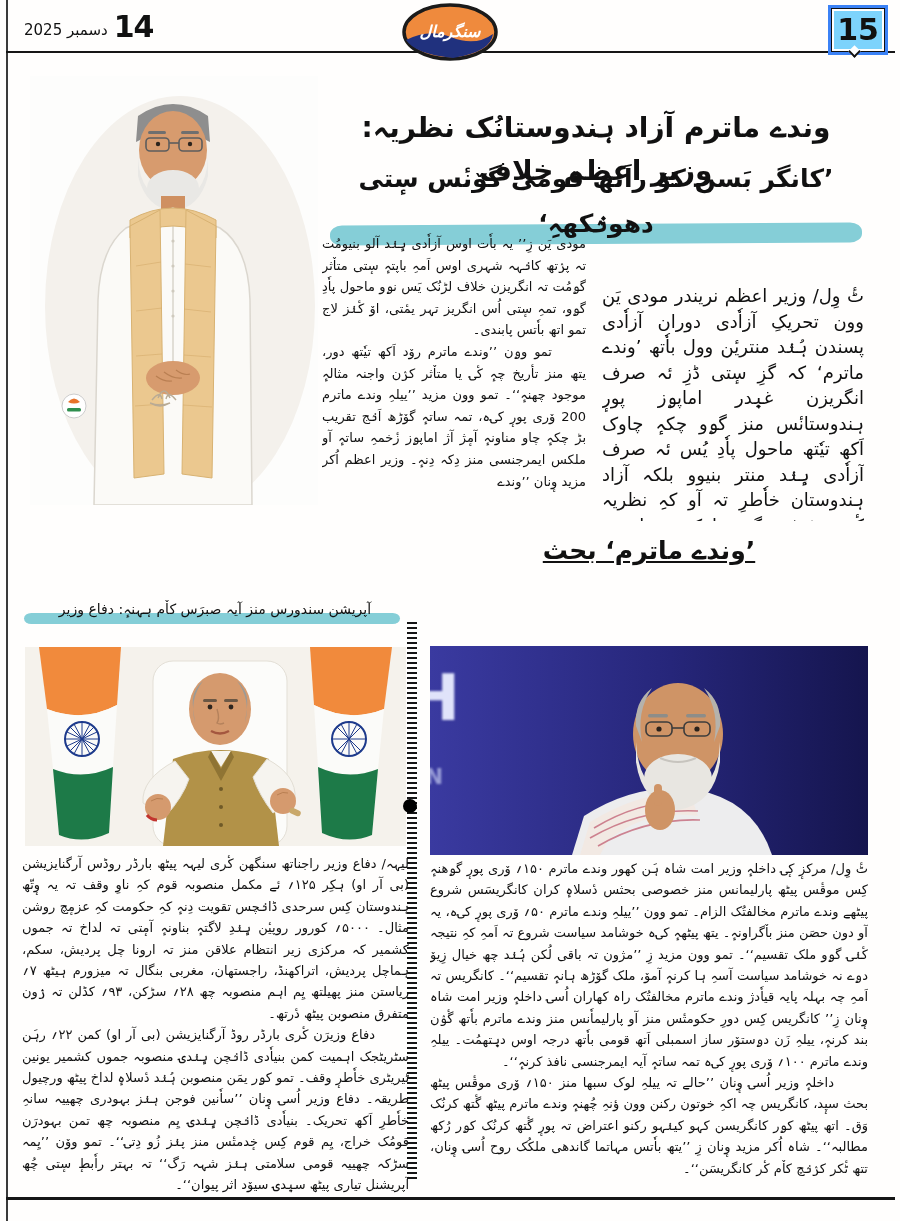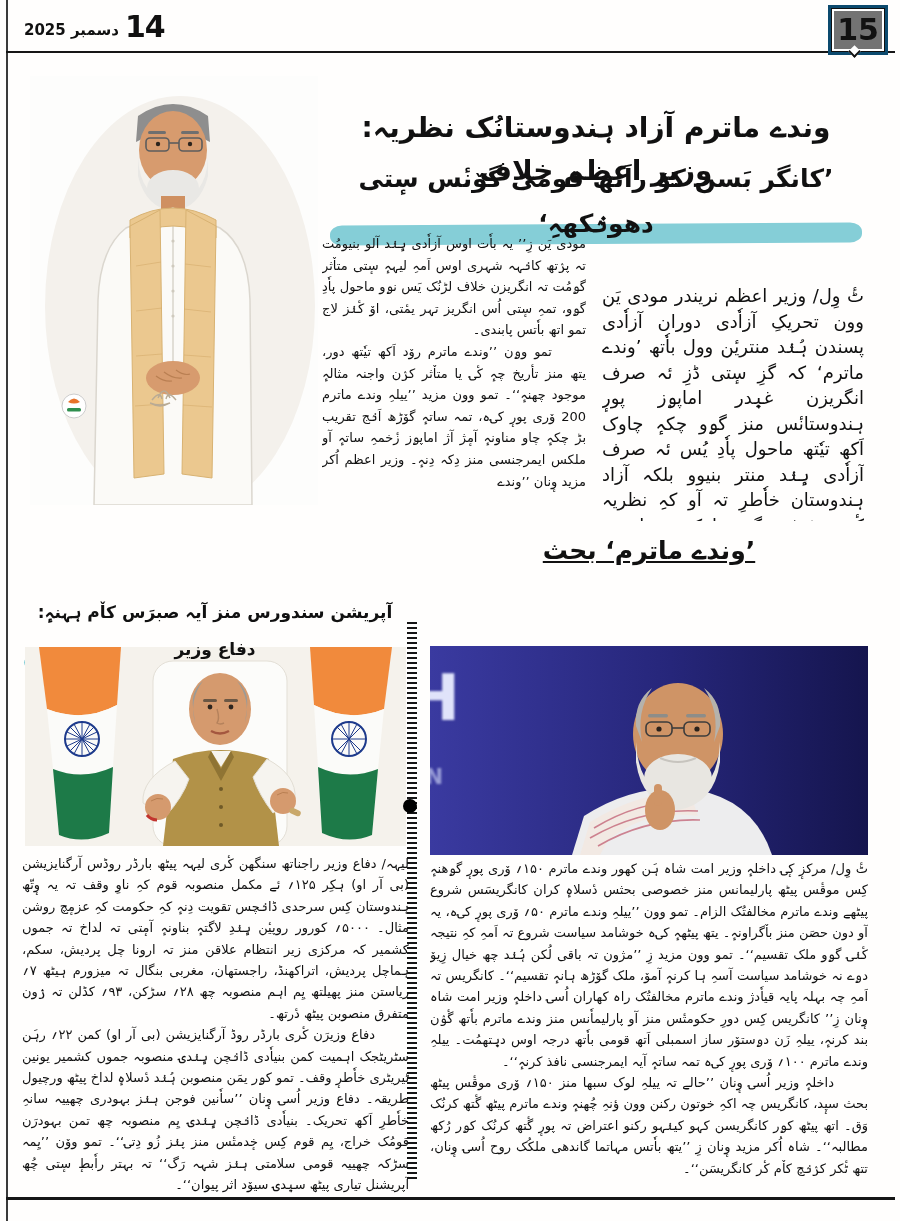--- a/index.html
+++ b/index.html
@@ -8,25 +8,25 @@
     background:#fffefd;overflow:hidden;
     font-family:"DejaVu Sans",sans-serif;color:#111;direction:rtl;
   }
   .abs{position:absolute;}
   
   .left-rule{left:6px;top:0;width:2px;height:1221px;background:#3a3a3a;}
   .header-rule{top:51px;left:6px;width:889px;height:2px;background:#161616;}
   .bottom-rule{top:1197px;left:6px;width:889px;height:3px;background:#161616;}
   .date-block{left:24px;top:12px;display:flex;align-items:flex-end;gap:6px;direction:rtl;}
   .date-day{font-size:30px;font-weight:bold;line-height:1;letter-spacing:-1px;}
-  .date-rest{font-size:15px;font-weight:bold;padding-bottom:3px;}
+  .date-rest{font-size:15px;font-weight:normal;padding-bottom:3px;}
   .masthead{left:401px;top:2px;width:98px;height:60px;z-index:3;}
-  .page-box{left:828px;top:5px;width:54px;height:44px;border:3px solid #0c4a6e;
+  .page-box{left:828px;top:5px;width:54px;height:44px;border:3px solid #3b82f6;
     box-shadow:inset 0 0 0 1px #101010, inset 0 0 0 3px #fff;
-    display:flex;align-items:center;justify-content:center;background:#737373;z-index:2;}
+    display:flex;align-items:center;justify-content:center;background:#7dd3fc;z-index:2;}
   .page-num{font-size:30px;font-weight:bold;line-height:1;}
   .chev{left:849px;top:47px;width:10px;height:10px;z-index:3;}
   .chev::before{content:"";position:absolute;left:1px;top:0;width:7px;height:7px;
     border-left:2px solid #101010;border-bottom:2px solid #101010;transform:rotate(-45deg);background:#fff;}
   
   .kicker{font-weight:bold;text-align:center;}
   .body-txt{font-size:13px;line-height:21.4px;text-align:justify;overflow:hidden;}
   .body-txt p{margin:0;}
   .indent{text-indent:34px;}
   .brush{position:absolute;background:#85ced7;border-radius:12px/9px;z-index:0;}
@@ -38,21 +38,21 @@
   .lead-col1{width:262px;padding-top:50px;font-size:18px;line-height:25.5px;text-align:justify;}
   .lead-col2{width:264px;font-size:13px;line-height:21.6px;text-align:justify;}
   
   .modi-photo{left:30px;top:76px;width:288px;height:429px;}
   .modi-caption{left:32px;top:386px;width:282px;font-size:13.5px;line-height:33px;
     text-align:justify;z-index:2;}
   .rajnath-photo{left:25px;top:647px;width:381px;height:199px;}
   .shah-photo{left:430px;top:646px;width:438px;height:209px;}
   
   .bl-kicker{left:24px;top:534px;width:382px;font-size:25px;line-height:1.7;}
-  .bl-h2{left:24px;top:594px;width:382px;font-size:17px;font-weight:bold;text-align:center;line-height:2.2;}
+  .bl-h2{left:24px;top:594px;width:382px;font-size:14px;font-weight:normal;text-align:center;line-height:2.2;}
   .bl-h2 .brush{left:0;right:6px;bottom:1px;height:11px;}
   .bl-body{left:22px;top:853px;width:387px;height:356px;}
   
   .br-kicker{left:430px;top:530px;width:438px;font-size:25px;line-height:1.7;text-decoration:underline;}
   .br-h2{left:430px;top:588px;width:438px;font-size:19px;font-weight:bold;text-align:center;line-height:2.15;}
   .br-h2 .brush{left:-2px;right:-2px;bottom:3px;height:21px;transform:rotate(-.3deg);}
   .br-body{left:430px;top:858px;width:438px;height:338px;}
   
   .v-dashes{left:407px;top:622px;width:10px;height:558px;
     background:repeating-linear-gradient(to bottom,#151515 0 2px,transparent 2px 5px);}
@@ -65,20 +65,27 @@
 
   <div class="abs left-rule"></div>
   <div class="abs header-rule"></div>
   <div class="abs bottom-rule"></div>
 
   <div class="abs date-block">
     <span class="date-day">14</span>
     <span class="date-rest">دسمبر 2025</span>
   </div>
 
+  <div class="abs masthead">
+    <svg width="98" height="60" viewBox="0 0 98 60">
+      <ellipse cx="49" cy="30" rx="46" ry="27" fill="#ef8a3d" stroke="#1b1b1b" stroke-width="3.5"></ellipse>
+      <path d="M5 38 Q28 26 50 35 Q74 45 92 32 Q90 50 52 56 Q14 52 5 38 Z" fill="#20317e"></path>
+      <text x="49" y="35" text-anchor="middle" font-size="16" font-style="italic" font-weight="bold" fill="#ffffff">سنگرمال</text>
+    </svg>
+  </div>
 
   <div class="abs page-box">
     <span class="page-num">15</span>
   </div>
   <div class="abs chev"></div>
 
   <div class="abs lead-h1 kicker">وندے ماترم آزاد ہندوستانُک نظریہ: وزیر اعظم خلاف</div>
 
   <div class="abs lead-h2">
     <span class="brush" style="left:4px;right:4px;bottom:2px;height:20px;transform:rotate(-.35deg);"></span>
@@ -138,21 +145,21 @@
         <circle cx="44" cy="330" r="12" fill="#ffffff" stroke="#cccccc"></circle>
         <path d="M38 326 q6 -7 12 0 q-6 3 -12 0" fill="#e8732a"></path>
         <rect x="37" y="332" width="14" height="3.5" rx="1.5" fill="#2f8f4e"></rect>
       </g>
     </svg>
   </div>
 
   <div class="abs lead-cols">
     <div class="lead-col1 body-txt">ٹٔ وِل/ وزیر اعظم نریندر مودی یَن وون تحریکِ آزاٗدی دوران آزاٗدی پسندن ہُنٛد منتریٔن وول باٗتھ ’وندے ماترم‘ کہ گزِ سٕتی ڈزِ ئہ صرف انگریزن غیٖدر اماپۄز پورٕ ہندوستانٔس منز گۄو چکہٕ چاوک اَکھ تیٗتھ ماحول پاٗدِ یُس ئہ صرف آزاٗدی ہٕنٛد منتر بنیوو بلکہ آزاد ہندوستان خاٗطرِ تہ آو کہِ نظریہ کٔنٛۍ بڑوٹھہ گن۔ لوک سبھا منز وندے ماترم باٗتس ۱۵۰ وٚری گۄھنہٕ کِس موقٔس پیٹھ وۄن وزیر اعظم نریندر</div>
     <div class="lead-col2 body-txt">
-      <p>مودی یَن زِ’’ یہ باٗت اوس آزاٗدی ہٕنٛد آلو بنیومُت تہ پرٛتھ کانٛہہ شہری اوس اَمہِ لیہہٕ سٕتی متاٚثر گۄمُت تہ انگریزن خلاف لڑنُک یَس نۄو ماحول پاٗدِ گۄو، تمہِ سٕتی اُس انگریز تہر یمٔتی، اوٚ کٔنٛز لاج تمو اتھ باٗتس پابندی۔</p>
+      <p>مودی یَن زِ’’ یہ باٗت اوس آزاٗدی ہٕنٛد آلو بنیومُت تہ پرٛتھ کانٛہہ شہری اوس اَمہِ باپتہٕ سٕتی متاٚثر گۄمُت تہ انگریزن خلاف لڑنُک یَس نۄو ماحول پاٗدِ گۄو، تمہِ سٕتی اُس انگریز تہر یمٔتی، اوٚ کٔنٛز لاج تمو اتھ باٗتس پابندی۔</p>
       <p class="indent">تمو وۄن ’’وندے ماترم رۆد اَکھ تیٗتھ دور، یتھ منز تأریخ چہٕ کٔۍ یا متاٚثر کرٛن واجنہ مثالہٕ موجود چھنہٕ‘‘۔ تمو وون مزید ’’ییلہِ وندے ماترم 200 وٚری پورٕ کۍہ، تمہ ساتہٕ گۆڑھ اَنٛج تقریب بڑ چکہٕ چاو مناونہٕ آمٕژ آژ اماپۄز زٔخمہِ ساتہٕ آو ملکس ایمرجنسی منز دِکہ دِنہٕ۔ وزیر اعظم اُکر مزید وٕنان ’’وندے</p>
     </div>
   </div>
 
 
   <div class="abs bl-h2">
     <span class="brush"></span>
     <span class="overbrush">آپریشن سندورس منز آیہ صبرَس کاٚم ہہنہٕ: دفاع وزیر</span>
   </div>
 

